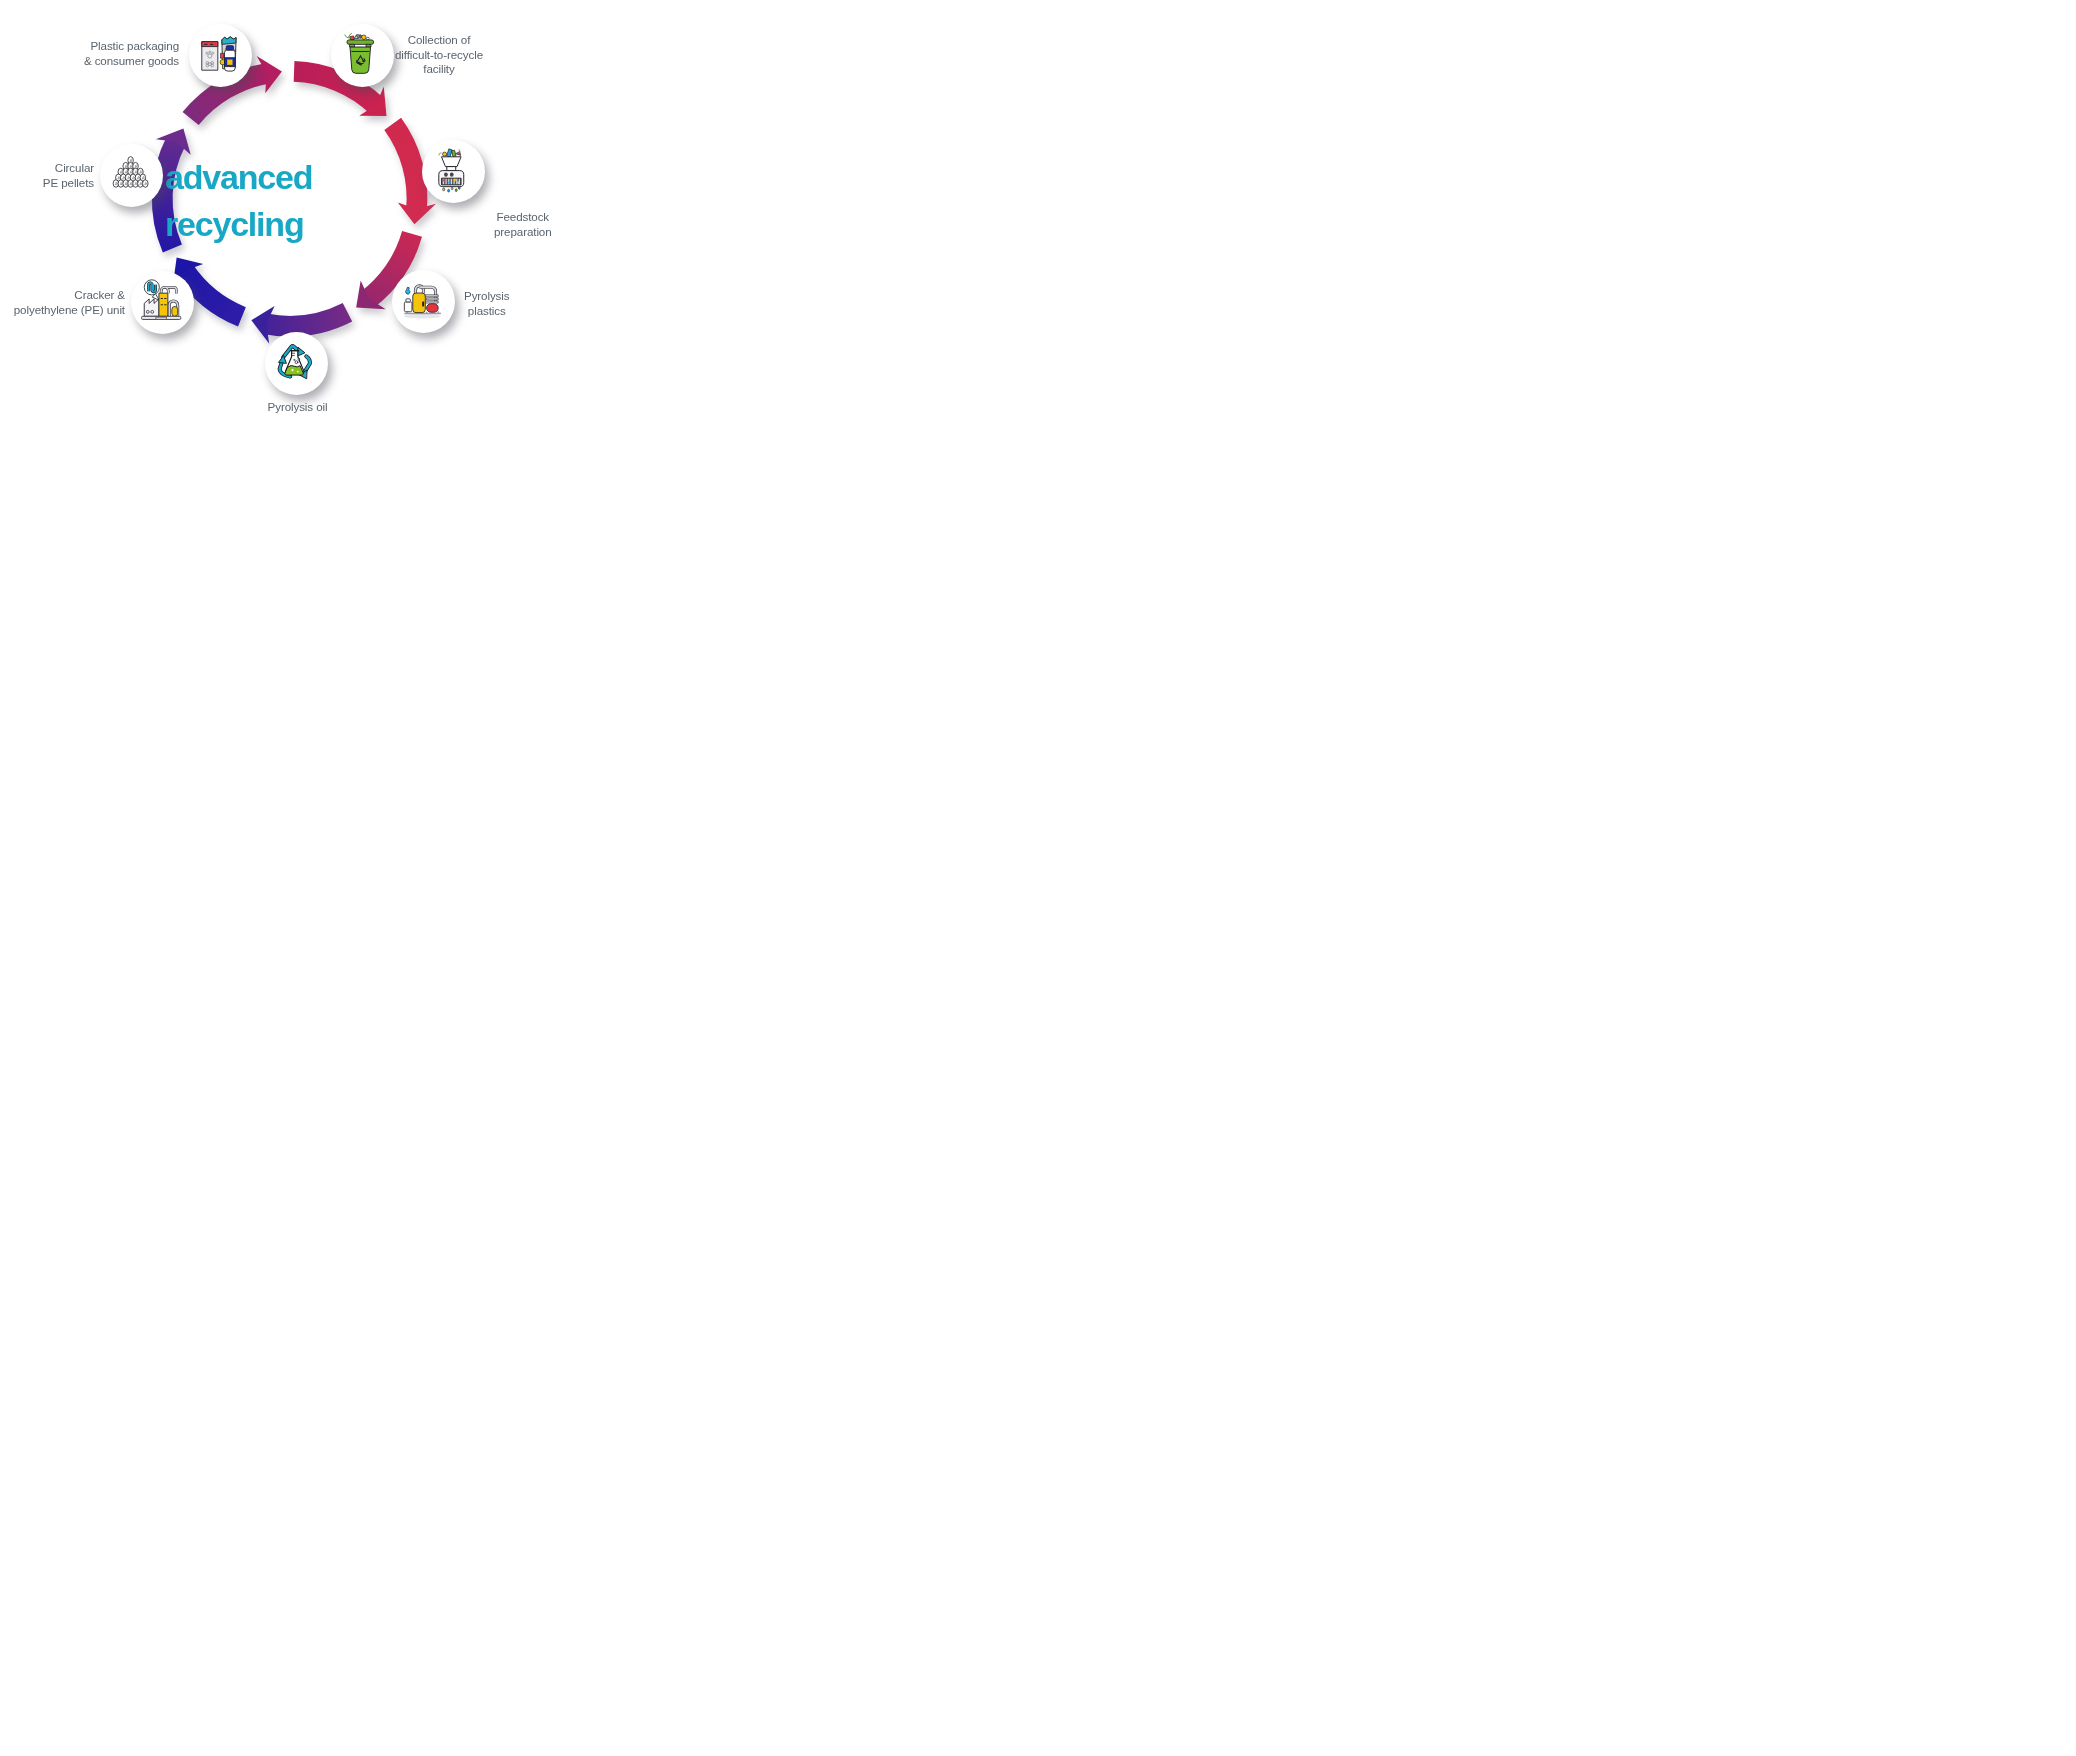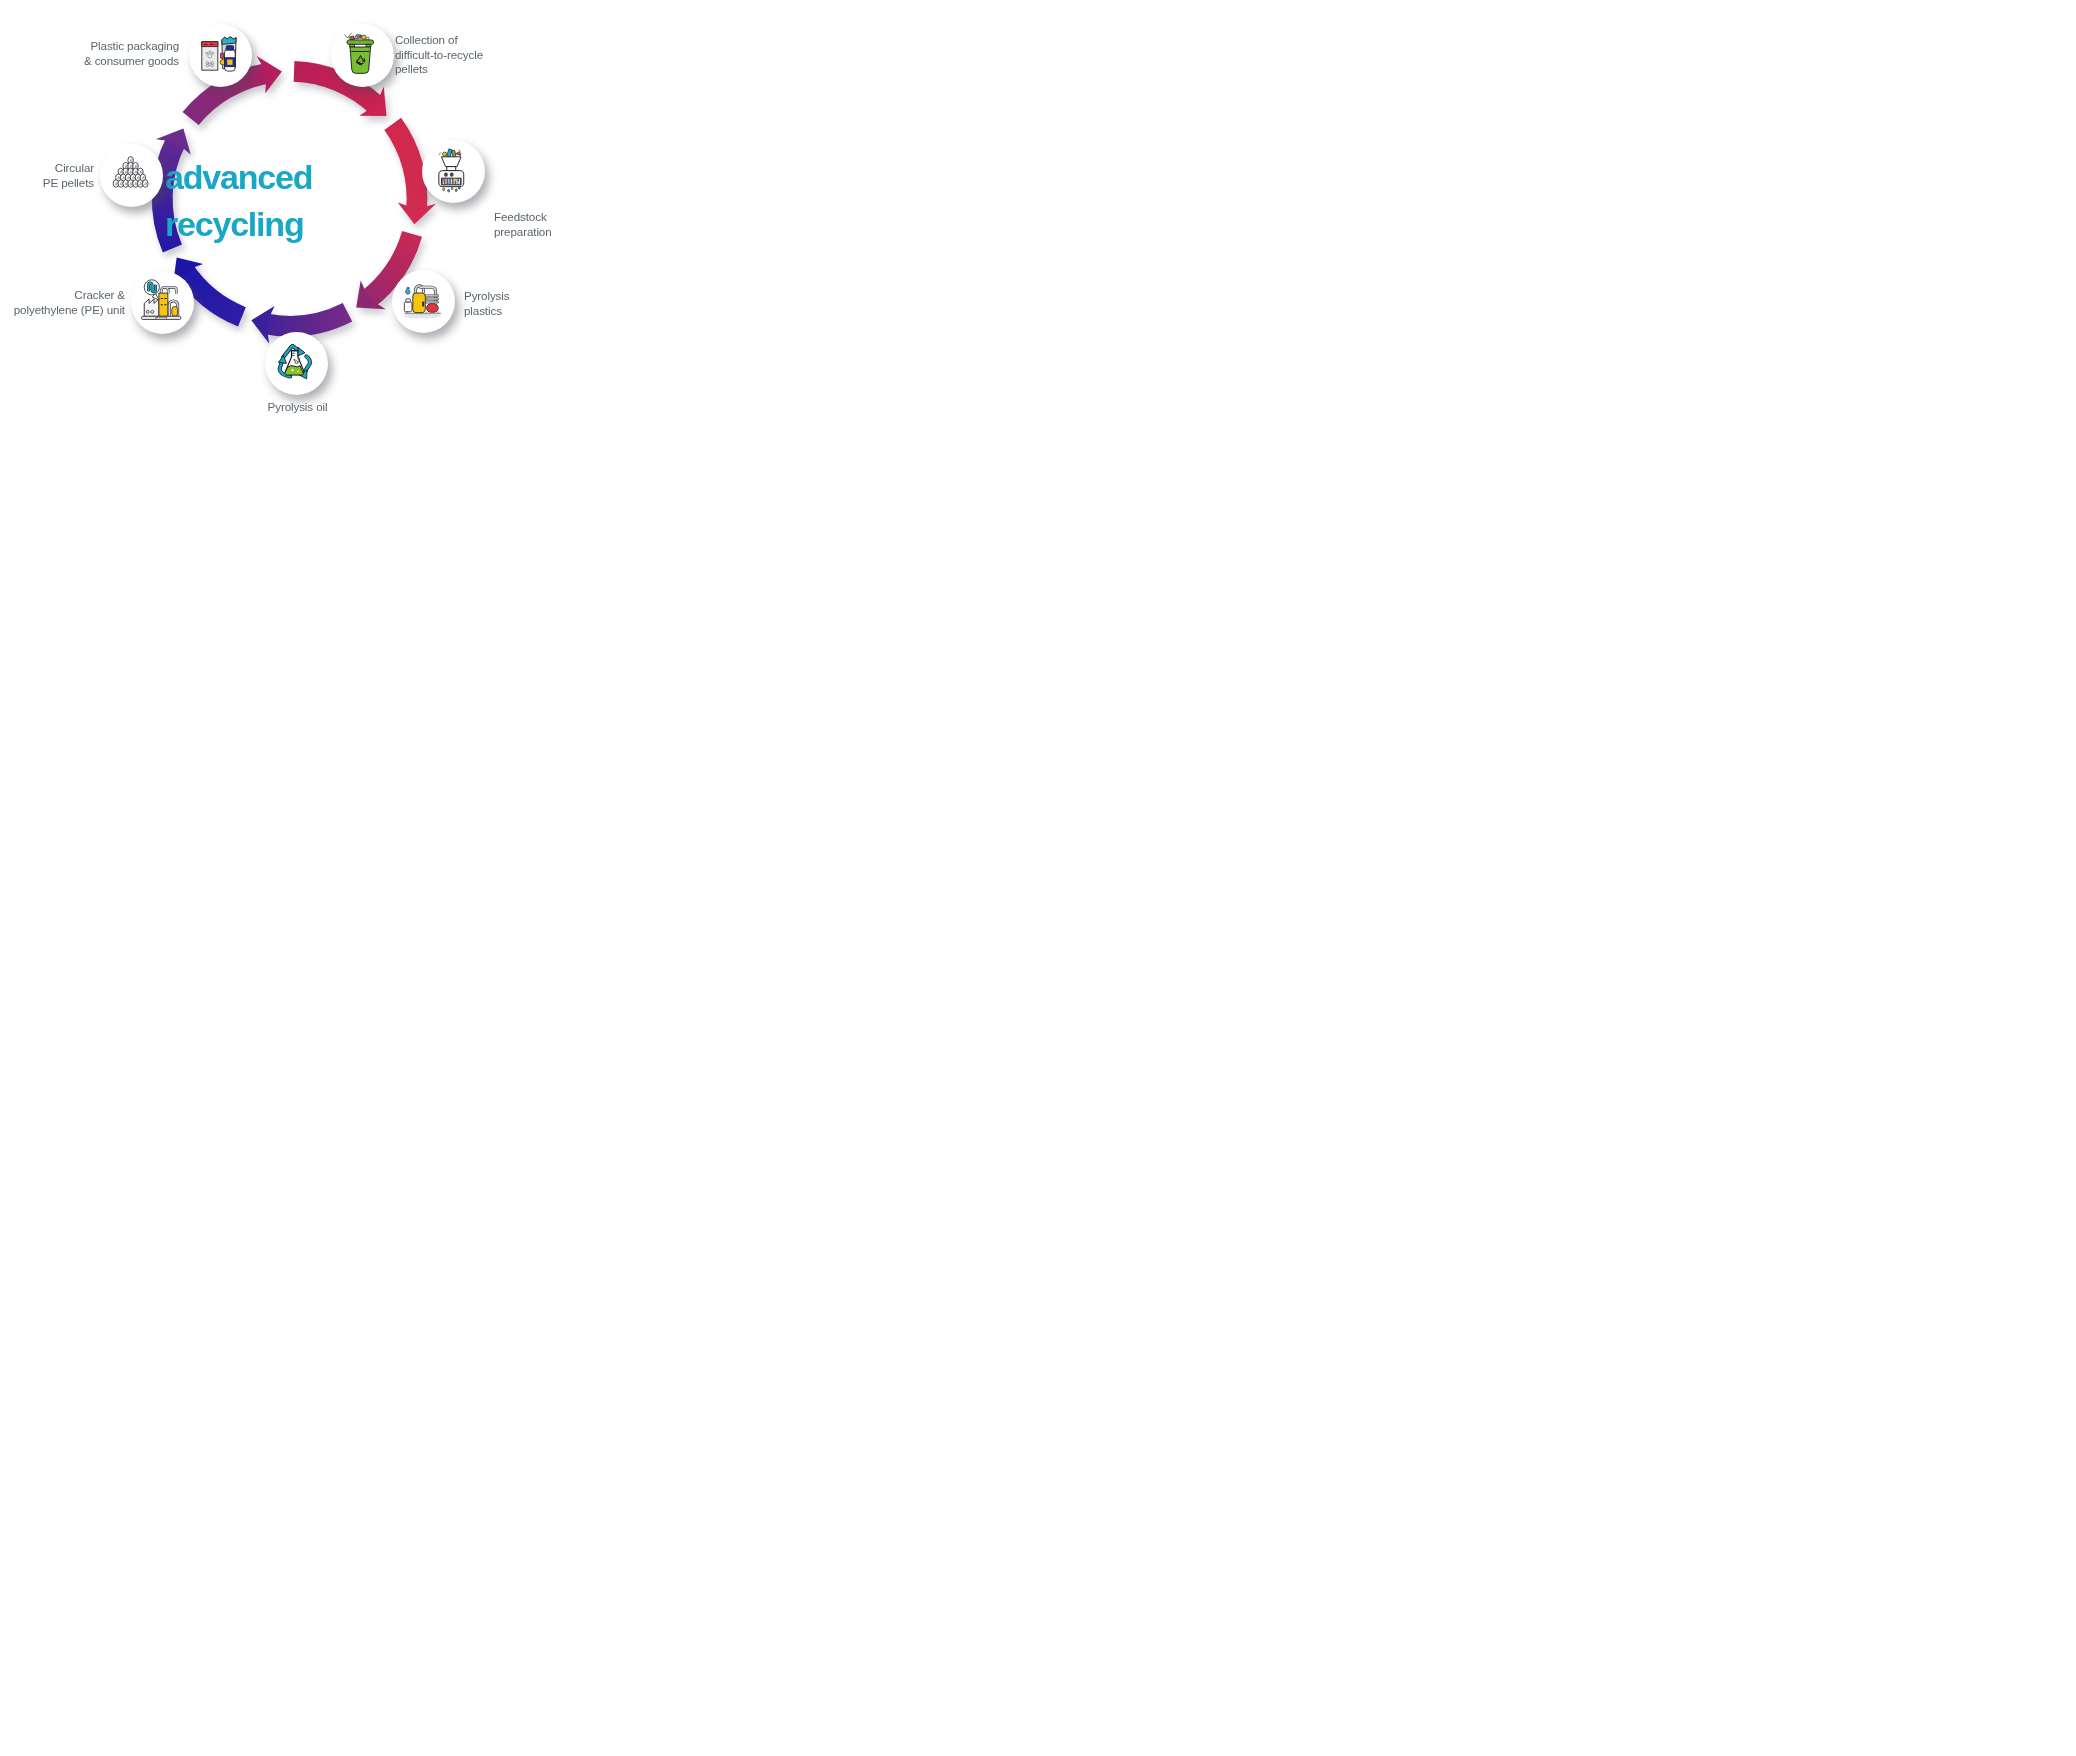--- a/index.html
+++ b/index.html
@@ -7,21 +7,21 @@
          font-family:"Liberation Sans", sans-serif;}
   #ring-svg{position:absolute;left:0;top:0;z-index:1;
             filter:drop-shadow(3.7px 5.4px 3.7px rgba(70,70,85,.28));}
   .node-circle{position:absolute;width:63px;height:63px;border-radius:50%;background:#ffffff;
                z-index:2;display:flex;align-items:center;justify-content:center;
                filter:drop-shadow(4.2px 6.6px 5px rgba(70,70,85,.45));}
   .node-label{position:absolute;z-index:3;font-weight:400;font-size:11.6px;line-height:14.5px;
               letter-spacing:-0.1px;color:#5a646d;}
   .center-title{position:absolute;left:165px;top:154px;width:249px;z-index:2;text-align:left;
                 font-weight:600;font-size:34px;line-height:47px;letter-spacing:-1.2px;}
-  .ta-r{text-align:right}.ta-l{text-align:left}.ta-c{text-align:center}
+  .ta-r{text-align:right}.ta-l{text-align:center}.ta-c{text-align:center}
   svg text{font-family:"Liberation Sans", sans-serif;}
 </style>
 </head>
 <body>
 
 <div class="stage" style="background: rgb(255, 255, 255);">
 
   <svg id="ring-svg" width="561" height="439" viewBox="0 0 1352 1058">
       <defs>
         <linearGradient id="rg0" gradientUnits="userSpaceOnUse" x1="459.4" y1="285.8" x2="679.3" y2="172.6">
@@ -315,21 +315,21 @@
   </div>
 
   <div class="node-label ta-r" style="right: 382px; top: 39px; color: rgb(90, 100, 109);">
     <div>Plastic packaging</div>
     <div>&amp; consumer goods</div>
   </div>
 
   <div class="node-label ta-l" style="left: 395px; top: 33px; color: rgb(90, 100, 109);">
     <div>Collection of</div>
     <div>difficult-to-recycle</div>
-    <div>pellets</div>
+    <div>facility</div>
   </div>
 
   <div class="node-label ta-l" style="left: 494px; top: 162px; color: rgb(90, 100, 109); margin-top: 48px;">
     <div>Feedstock</div>
     <div>preparation</div>
   </div>
 
   <div class="node-label ta-l" style="left: 464px; top: 289px; color: rgb(90, 100, 109);">
     <div>Pyrolysis</div>
     <div>plastics</div>

